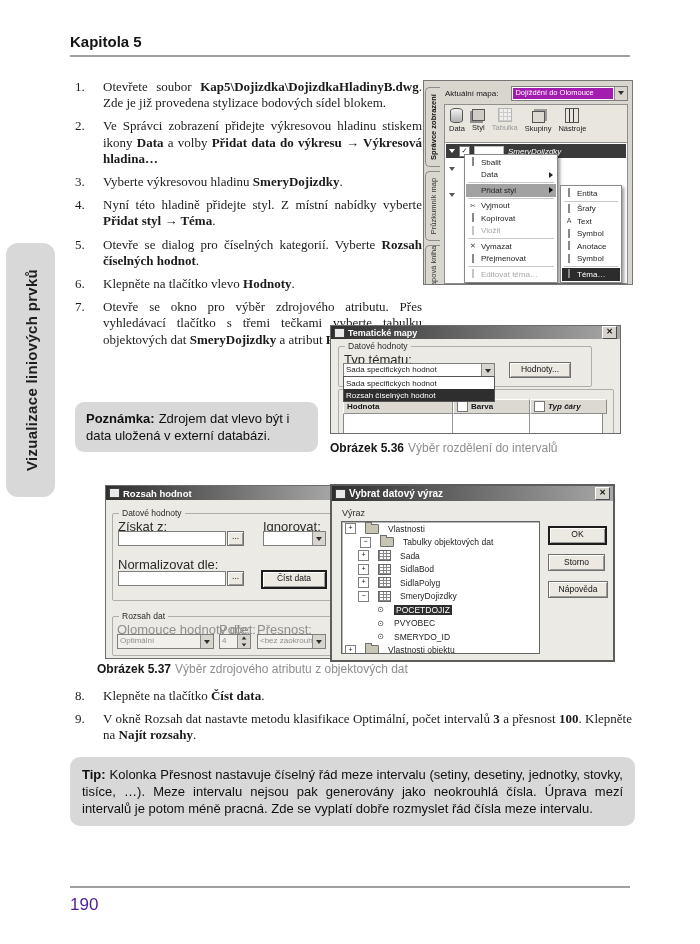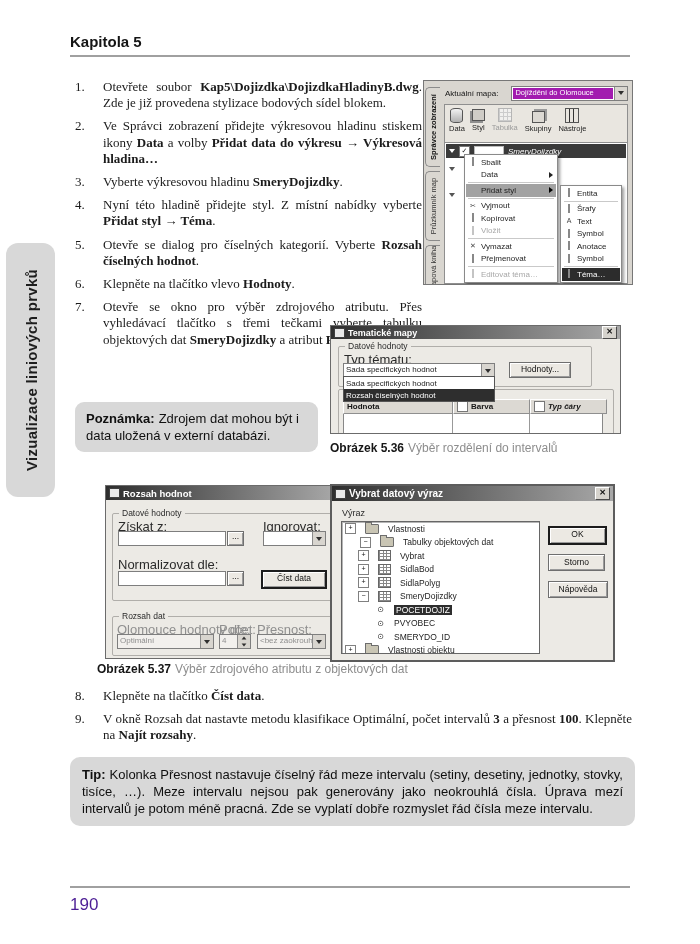--- a/index.html
+++ b/index.html
@@ -151,21 +151,21 @@
         <span class="num">6.</span>
         <span class="txt"><span>Klepněte na tlačítko vlevo </span><span class="bld">Hodnoty</span><span>.</span></span>
       </div>
     <div class="step">
         <span class="num">7.</span>
         <span class="txt"><span>Otevře se okno pro výběr zdrojového atributu. Přes vyhledávací tlačítko s třemi tečkami vyberte tabulku objektových dat </span><span class="bld">SmeryDojizdky</span><span> a atribut </span><span class="bld">POCETDOJIZ</span><span>.</span></span>
       </div>
   </div>
 
   <div class="note">
-    <b>Poznámka:</b><span>Zdrojem dat mohou být i data uložená v externí databázi.</span>
+    <b>Poznámka:</b><span>Zdrojem dat vlevo být i data uložená v externí databázi.</span>
   </div>
 
   <div class="panel ui">
     <div class="ptab on" style="top:6px;height:78px;">
         <span>Správce zobrazení</span>
       </div>
     <div class="ptab" style="top:90px;height:68px;">
         <span>Průzkumník map</span>
       </div>
     <div class="ptab" style="top:164px;height:46px;">
@@ -392,21 +392,21 @@
           <span>Vlastnosti</span>
         </div>
       <div class="trw" style="padding-left:18px;">
           <span class="exp">−</span>
           <span class="foldr"></span>
           <span>Tabulky objektových dat</span>
         </div>
       <div class="trw" style="padding-left:16px;">
           <span class="exp">+</span>
           <span class="tblic"></span>
-          <span>Vybrat</span>
+          <span>Sada</span>
         </div>
       <div class="trw" style="padding-left:16px;">
           <span class="exp">+</span>
           <span class="tblic"></span>
           <span>SidlaBod</span>
         </div>
       <div class="trw" style="padding-left:16px;">
           <span class="exp">+</span>
           <span class="tblic"></span>
           <span>SidlaPolyg</span>

